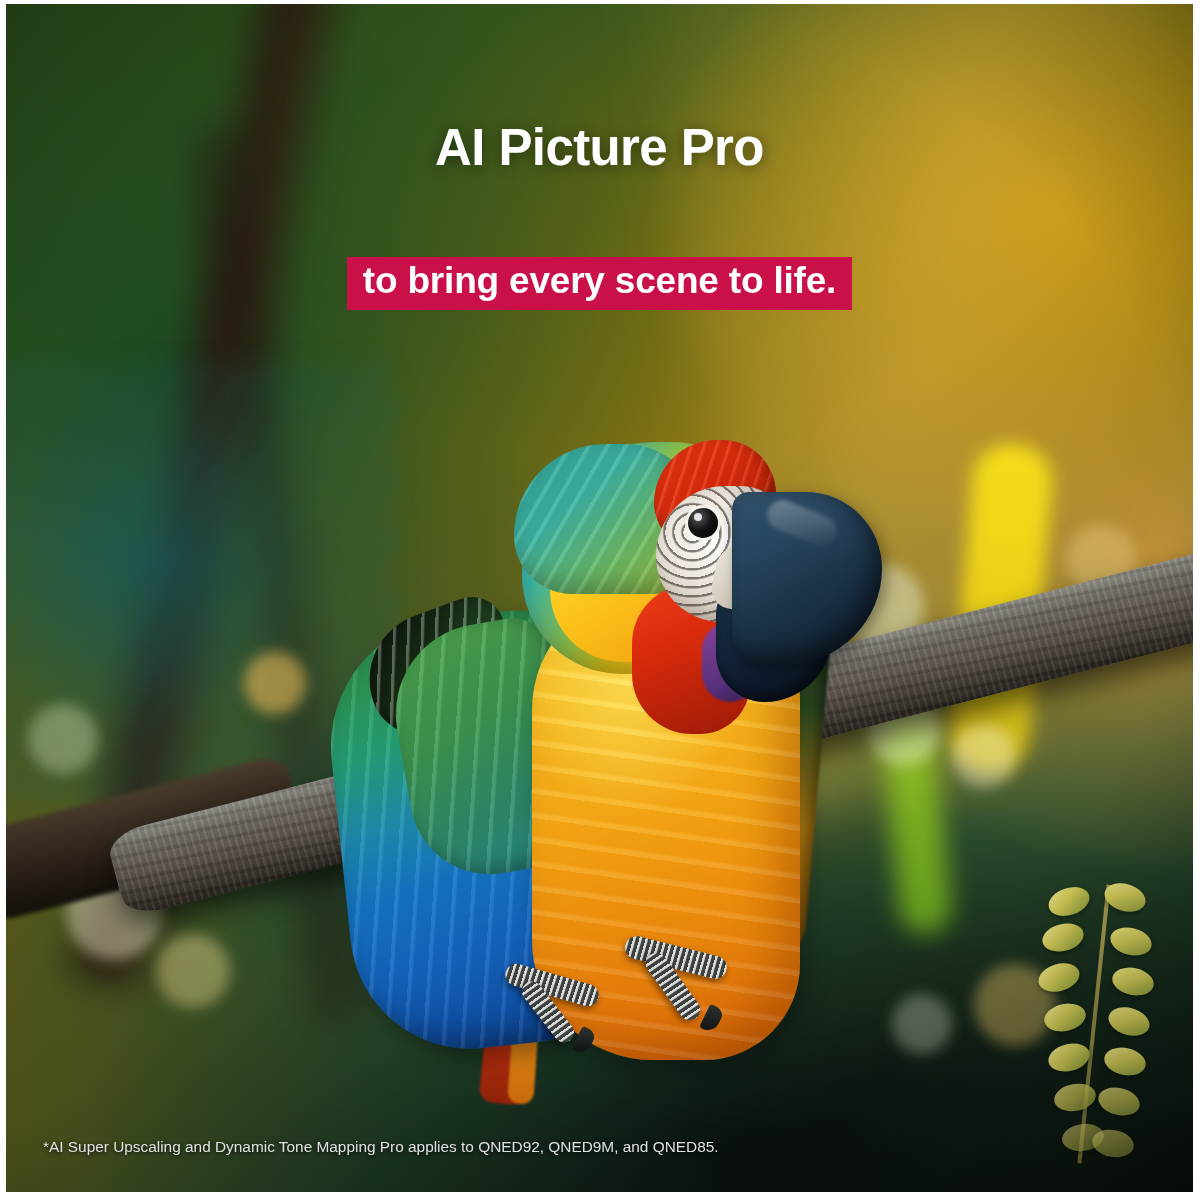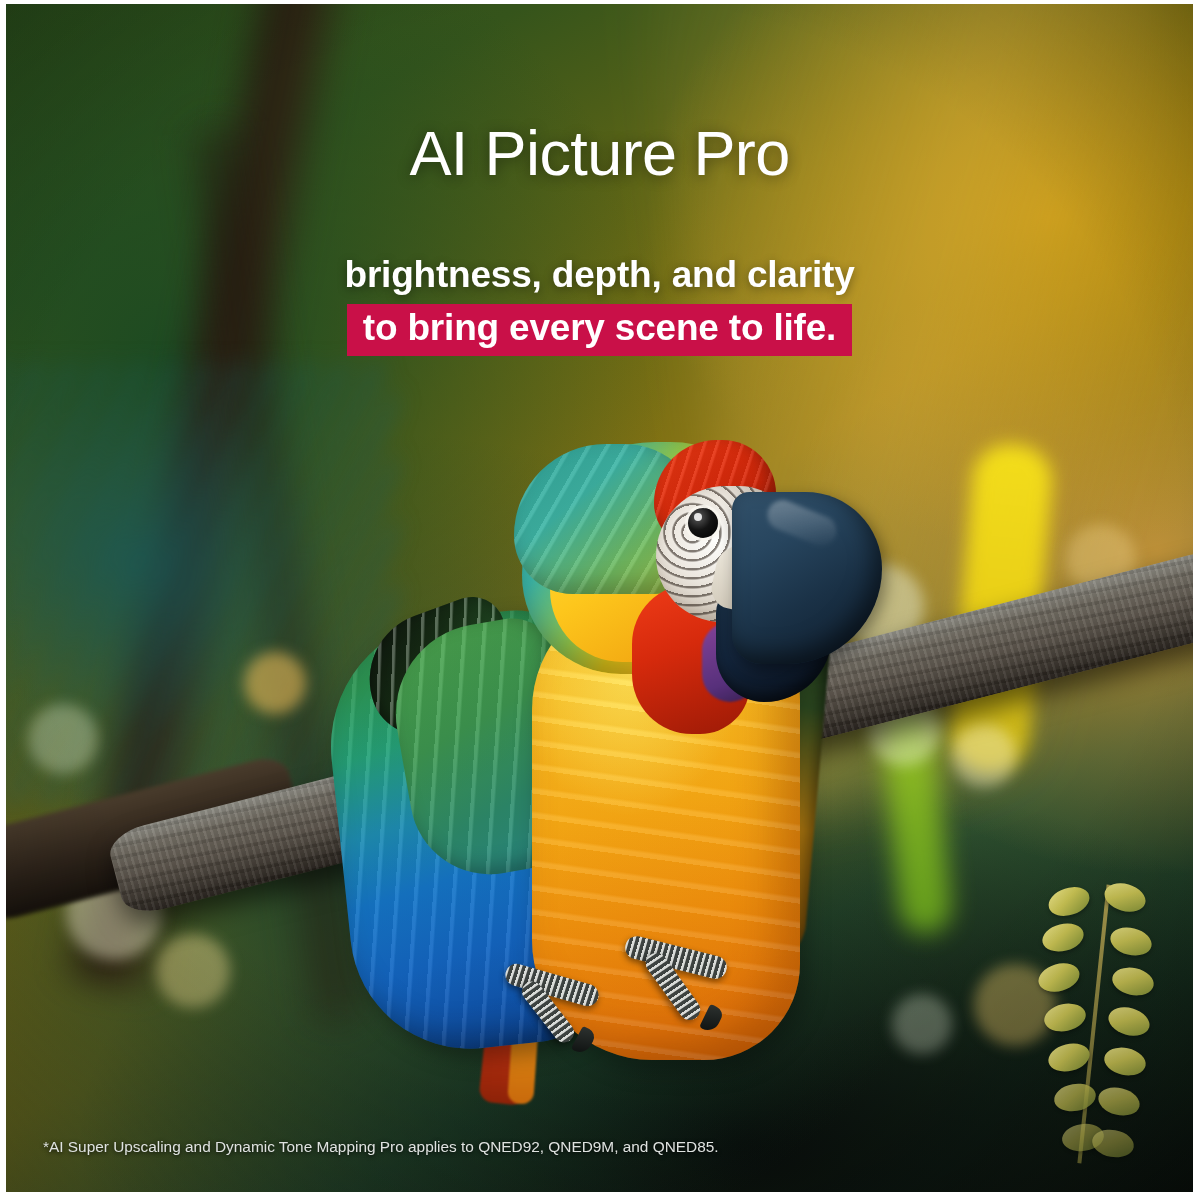--- a/index.html
+++ b/index.html
@@ -299,21 +299,21 @@
   .claw{
     position:absolute;width:16px;height:26px;border-radius:4px 10px 14px 4px;
     background:linear-gradient(160deg,#2d3230,#0d100f);
   }
 
   
   .title{
     position:absolute;left:0;right:0;top:118px;
     text-align:center;
     color:#ffffff;
-    font-size:63px;font-weight:400;letter-spacing:-.6px;line-height:1;
+    font-size:51px;font-weight:700;letter-spacing:-.6px;line-height:1;
     text-shadow:0 2px 14px rgba(0,0,0,.45);
   }
   .sub{
     position:absolute;left:0;right:0;top:248px;
     text-align:center;color:#ffffff;
     font-size:37px;font-weight:700;line-height:1.26;letter-spacing:-.2px;
     text-shadow:0 2px 10px rgba(0,0,0,.4);
   }
   .sub .l{display:block;}
   .hl-wrap{display:block;margin-top:5px;}
@@ -427,21 +427,20 @@
         <span class="toe" style="left:10px;top:46px;width:78px;height:21px;transform:rotate(54deg);"></span>
         <span class="claw" style="left:80px;top:76px;transform:rotate(26deg);"></span>
       </div>
     </div>
 
     <div class="vignette"></div>
 
     <div class="title">AI Picture Pro</div>
 
     <div class="sub">
-      <span class="l">brightness, depth, and clarity</span>
       <span class="hl-wrap">
         <span class="hl">to bring every scene to life.</span>
       </span>
     </div>
 
     <div class="notes">
       <div>*AI Super Upscaling and Dynamic Tone Mapping Pro applies to QNED92, QNED9M, and QNED85.</div>
     </div>
 
   </div>

